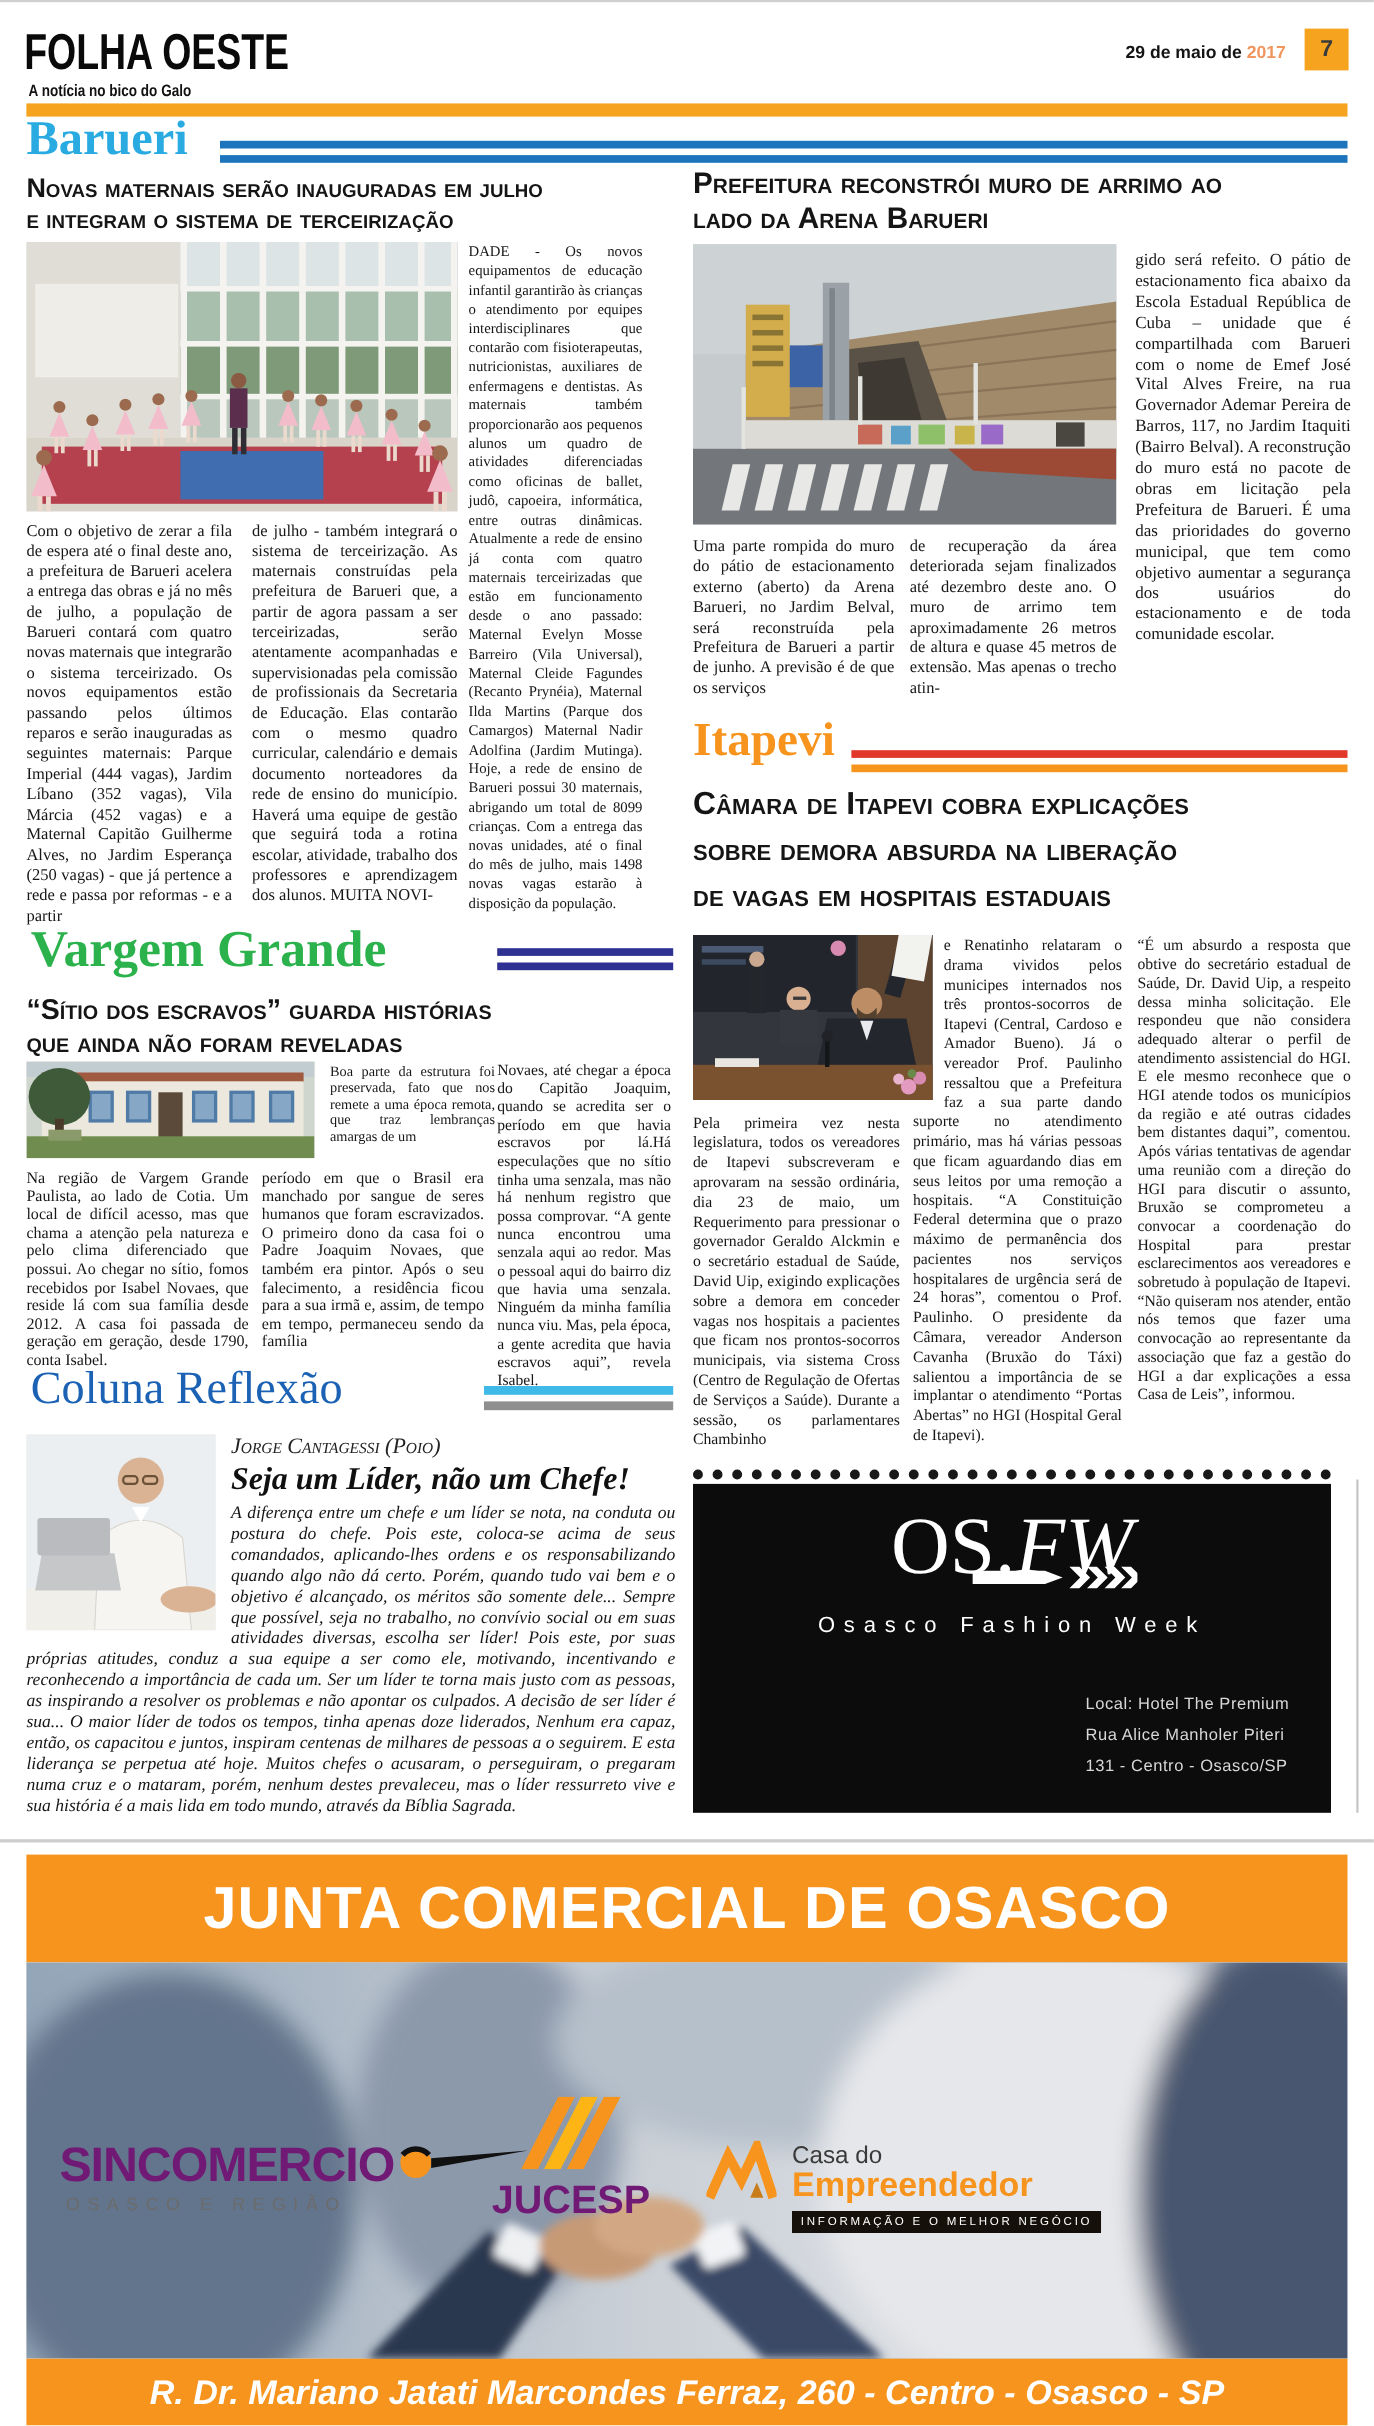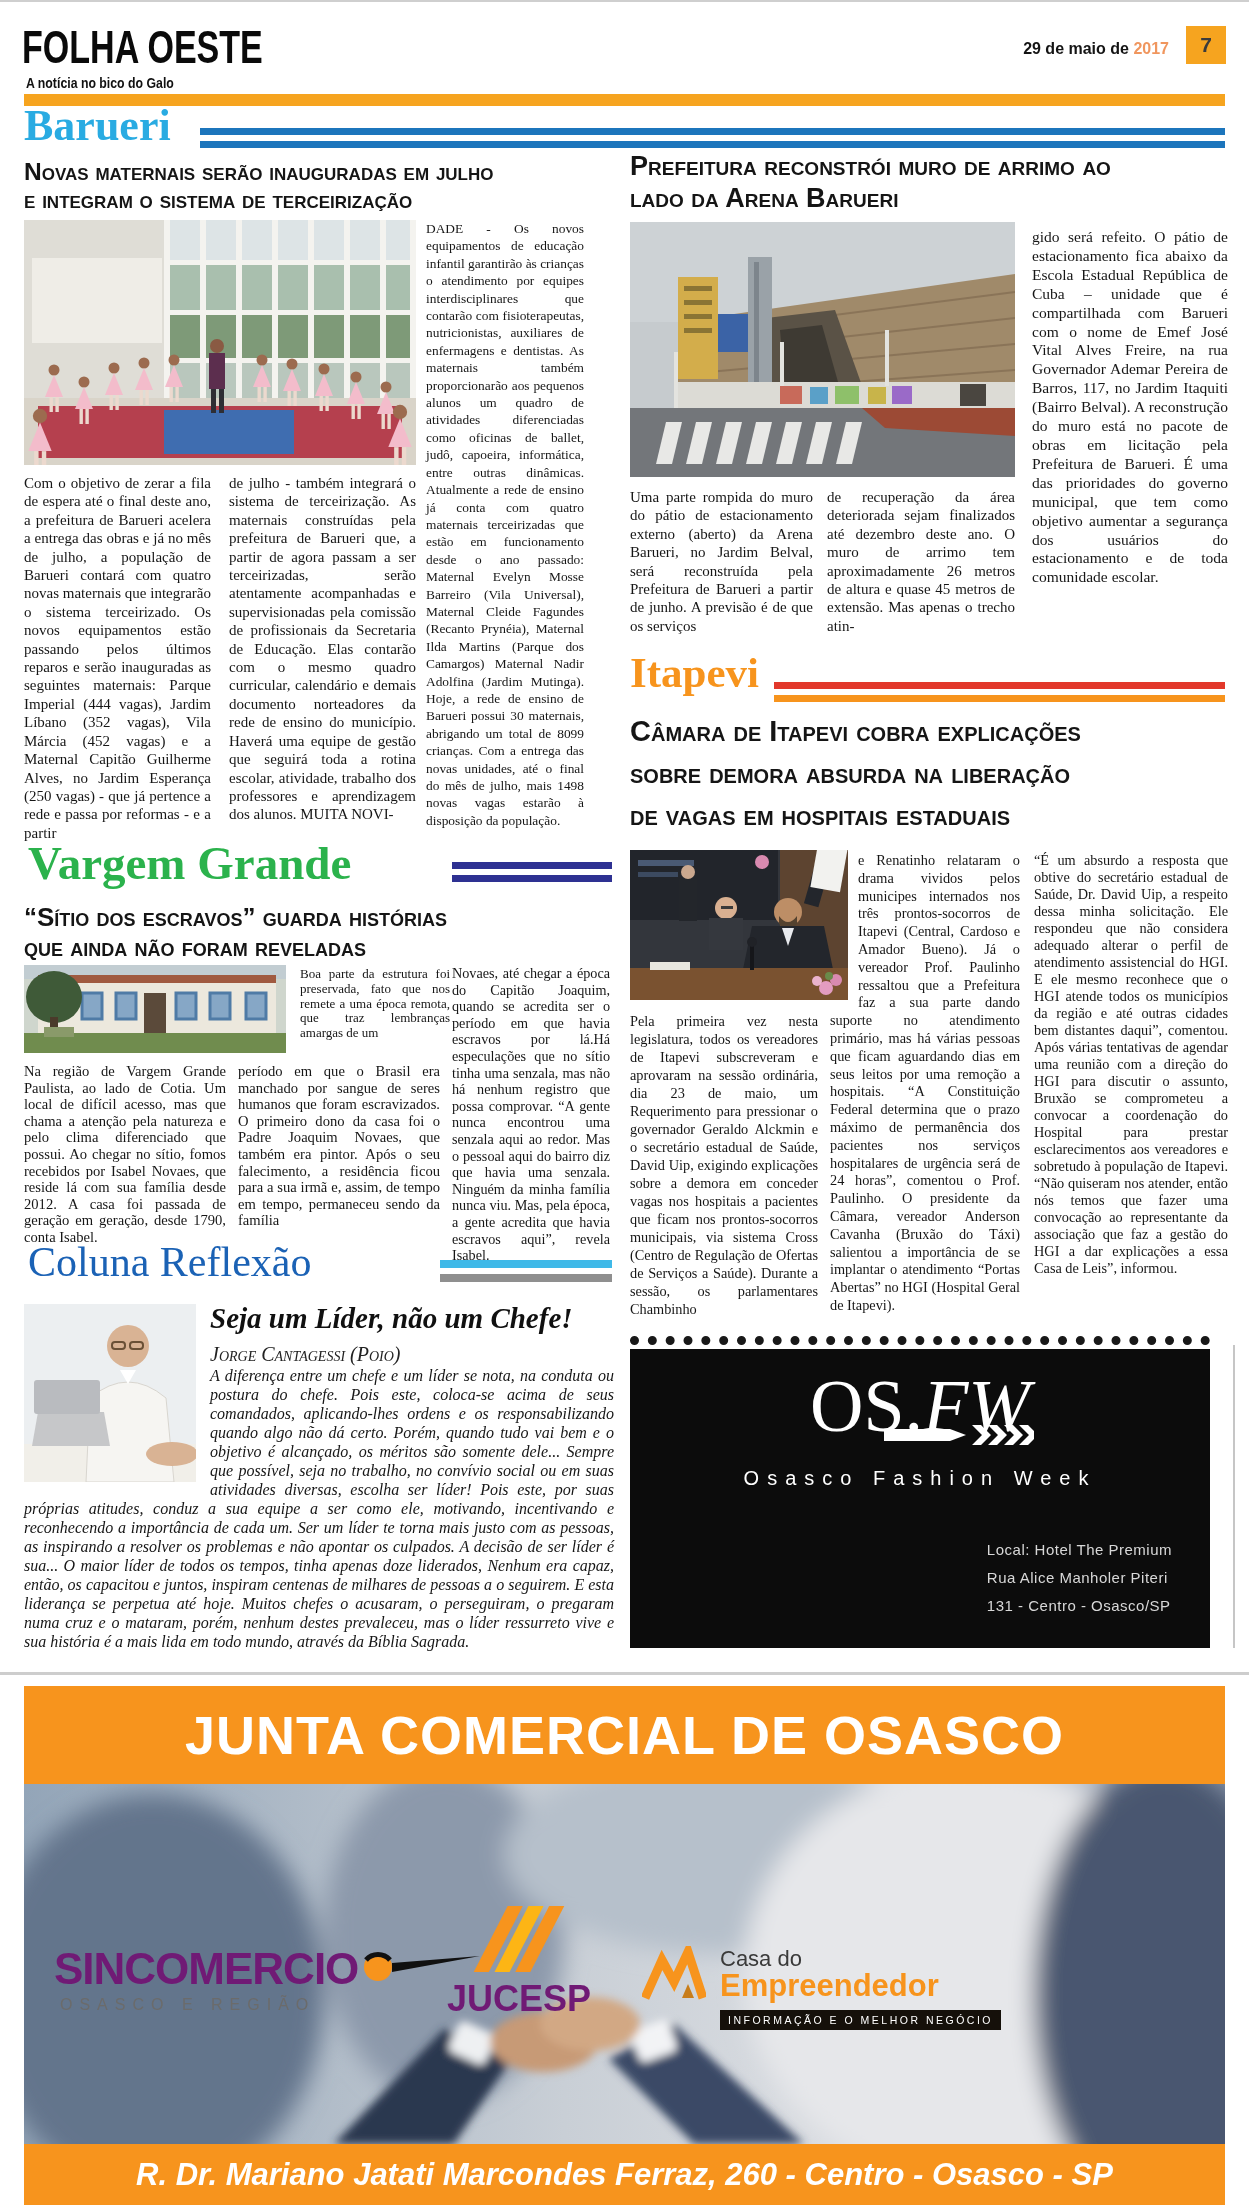--- a/index.html
+++ b/index.html
@@ -327,22 +327,22 @@
       <circle cx="104" cy="42" r="21" fill="#d9b394"></circle>
       <rect x="88" y="38" width="13" height="7" rx="3" fill="none" stroke="#6a5036" stroke-width="2"></rect>
       <rect x="106" y="38" width="13" height="7" rx="3" fill="none" stroke="#6a5036" stroke-width="2"></rect>
       <path d="M62,178 L66,94 Q104,62 142,94 L150,178 Z" fill="#f6f5f2" stroke="#d8d5cf"></path>
       <polygon points="96,66 104,80 112,66" fill="#fff"></polygon>
       <polygon points="8,142 86,142 80,108 14,108" fill="#c6c7c9"></polygon>
       <rect x="10" y="76" width="66" height="34" rx="3" fill="#b9bbbf"></rect>
       <ellipse cx="148" cy="150" rx="26" ry="12" fill="#d9b394"></ellipse>
     </svg>
   </div>
+  <div id="cr-byline">Jorge Cantagessi (Poio)</div>
   <div id="cr-head">Seja um Líder, não um Chefe!</div>
-  <div id="cr-byline">Jorge Cantagessi (Poio)</div>
   <div id="cr-text">A diferença entre um chefe e um líder se nota, na conduta ou postura do chefe. Pois este, coloca-se acima de seus comandados, aplicando-lhes ordens e os responsabilizando quando algo não dá certo. Porém, quando tudo vai bem e o objetivo é alcançado, os méritos são somente dele... Sempre que possível, seja no trabalho, no convívio social ou em suas atividades diversas, escolha ser líder! Pois este, por suas próprias atitudes, conduz a sua equipe a ser como ele, motivando, incentivando e reconhecendo a importância de cada um. Ser um líder te torna mais justo com as pessoas, as inspirando a resolver os problemas e não apontar os culpados. A decisão de ser líder é sua... O maior líder de todos os tempos, tinha apenas doze liderados, Nenhum era capaz, então, os capacitou e juntos, inspiram centenas de milhares de pessoas a o seguirem. E esta liderança se perpetua até hoje. Muitos chefes o acusaram, o perseguiram, o pregaram numa cruz e o mataram, porém, nenhum destes prevaleceu, mas o líder ressurreto vive e sua história é a mais lida em todo mundo, através da Bíblia Sagrada.</div>
 </div>
 
 <div class="abs" id="osfw-strip"></div>
 <div id="osfw">
   <div id="osfw-logo">
     <span class="inner">
       <span>OS.</span><span class="fw">FW</span>
       <span id="osfw-arrow">
         <svg width="150" height="20" viewBox="0 0 150 20">

